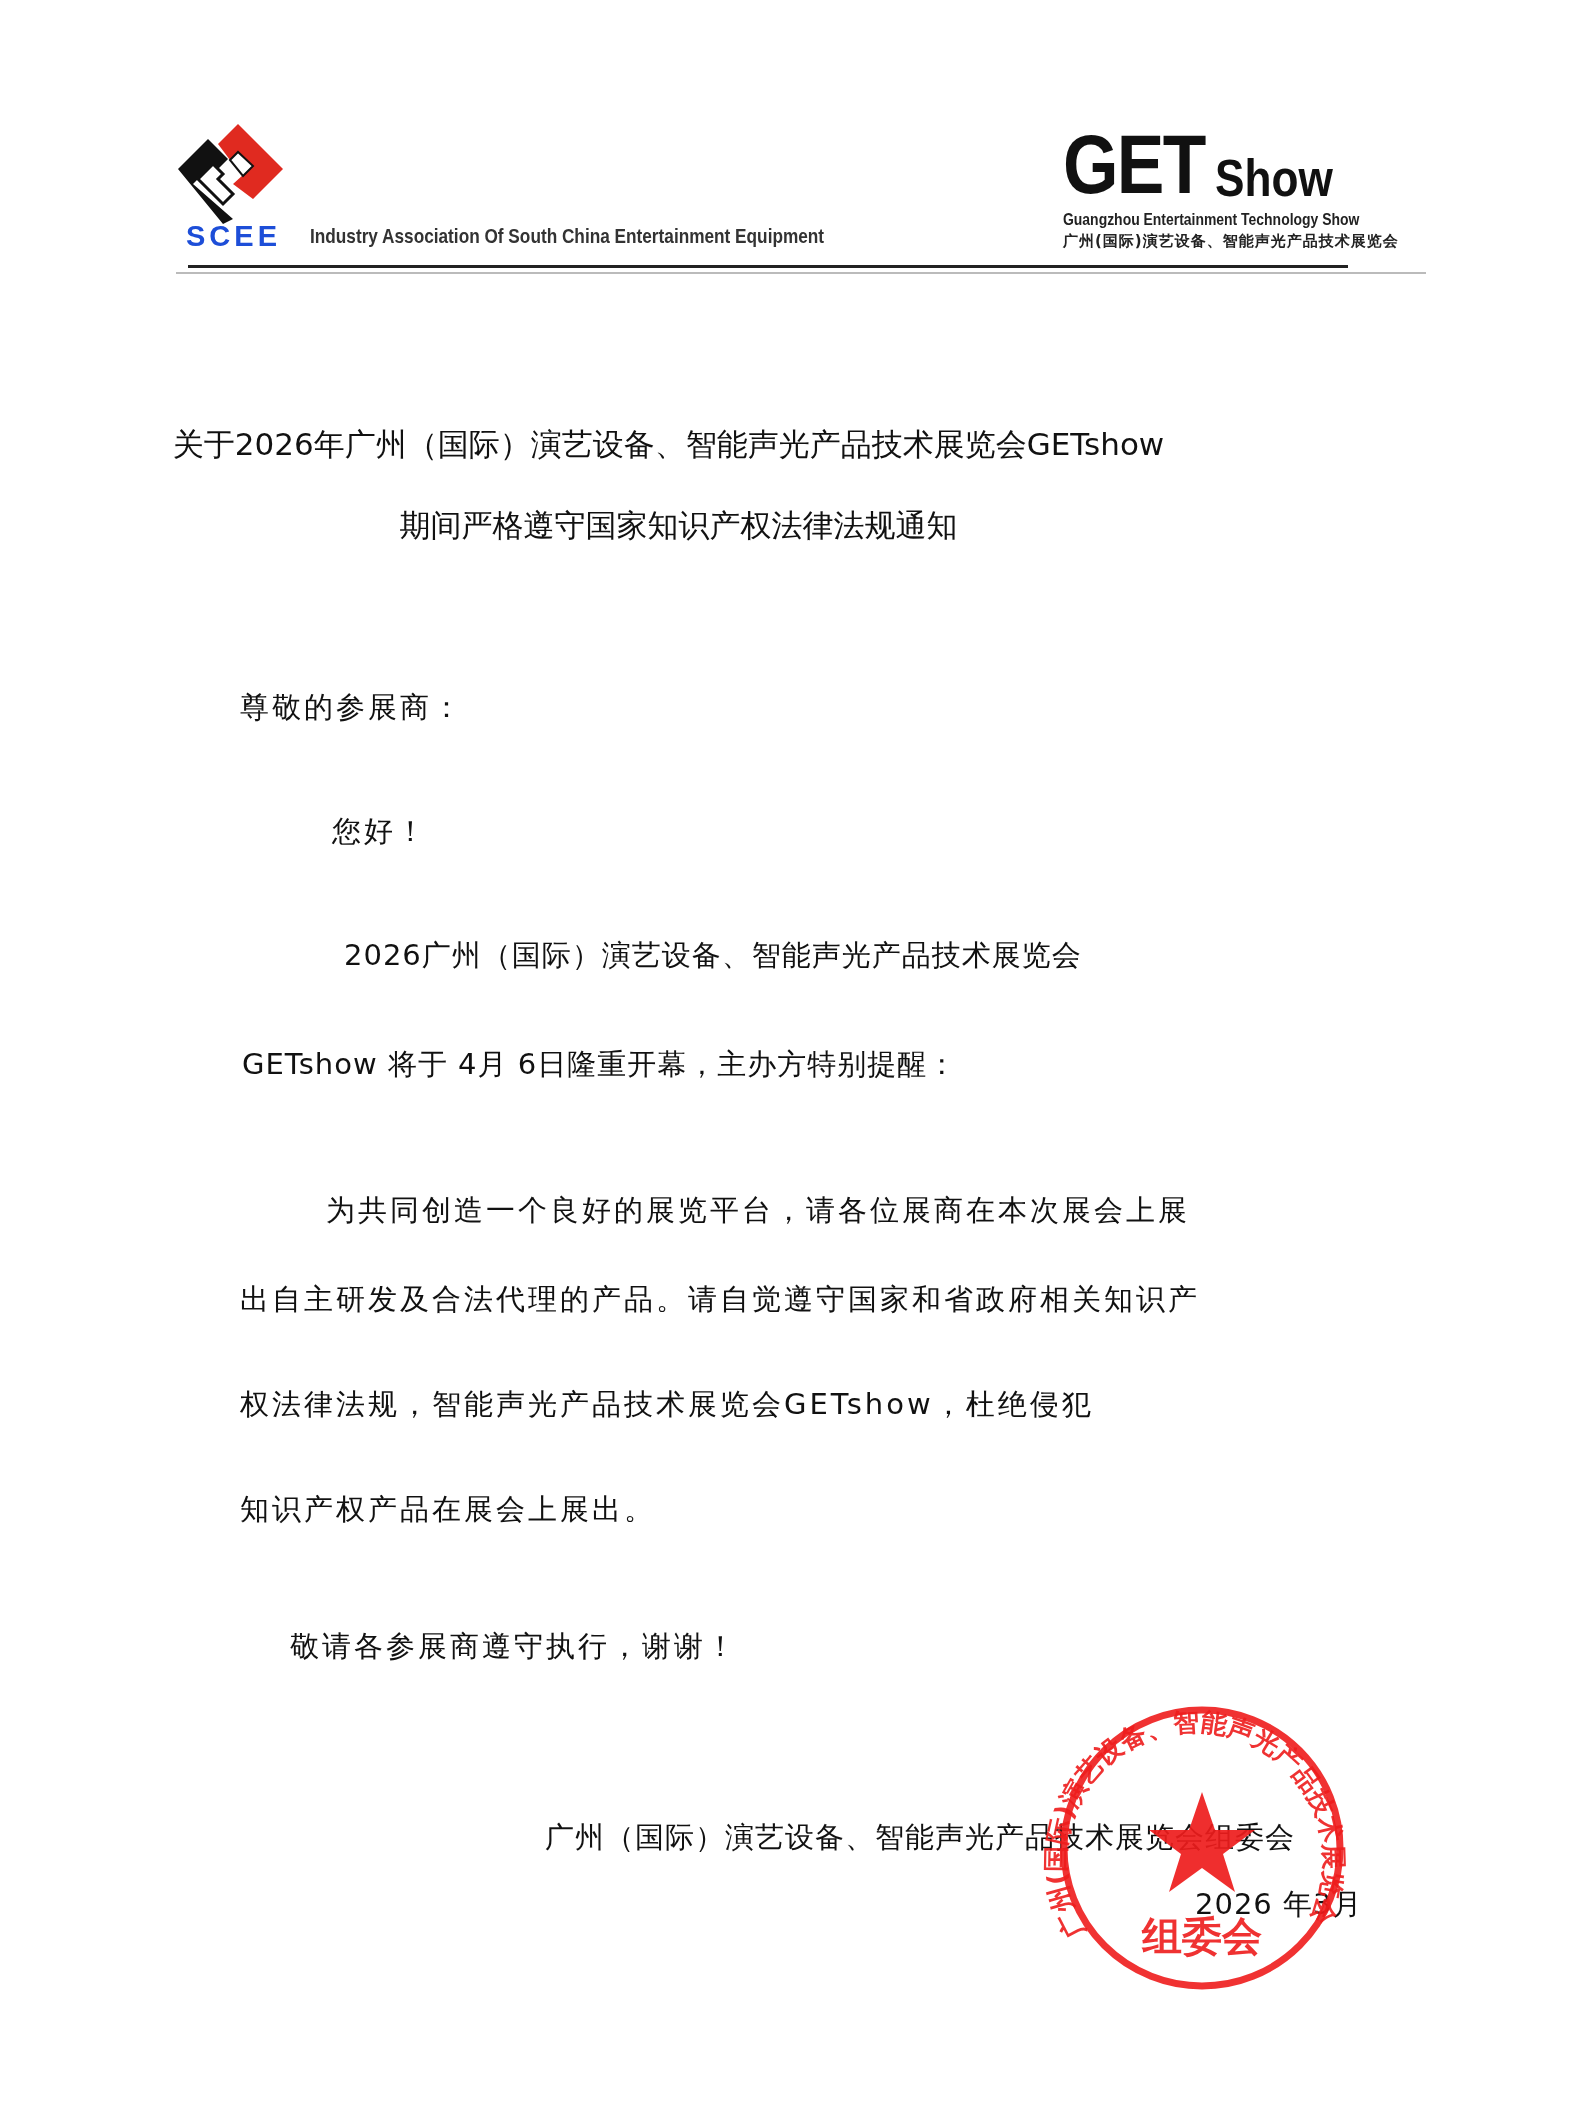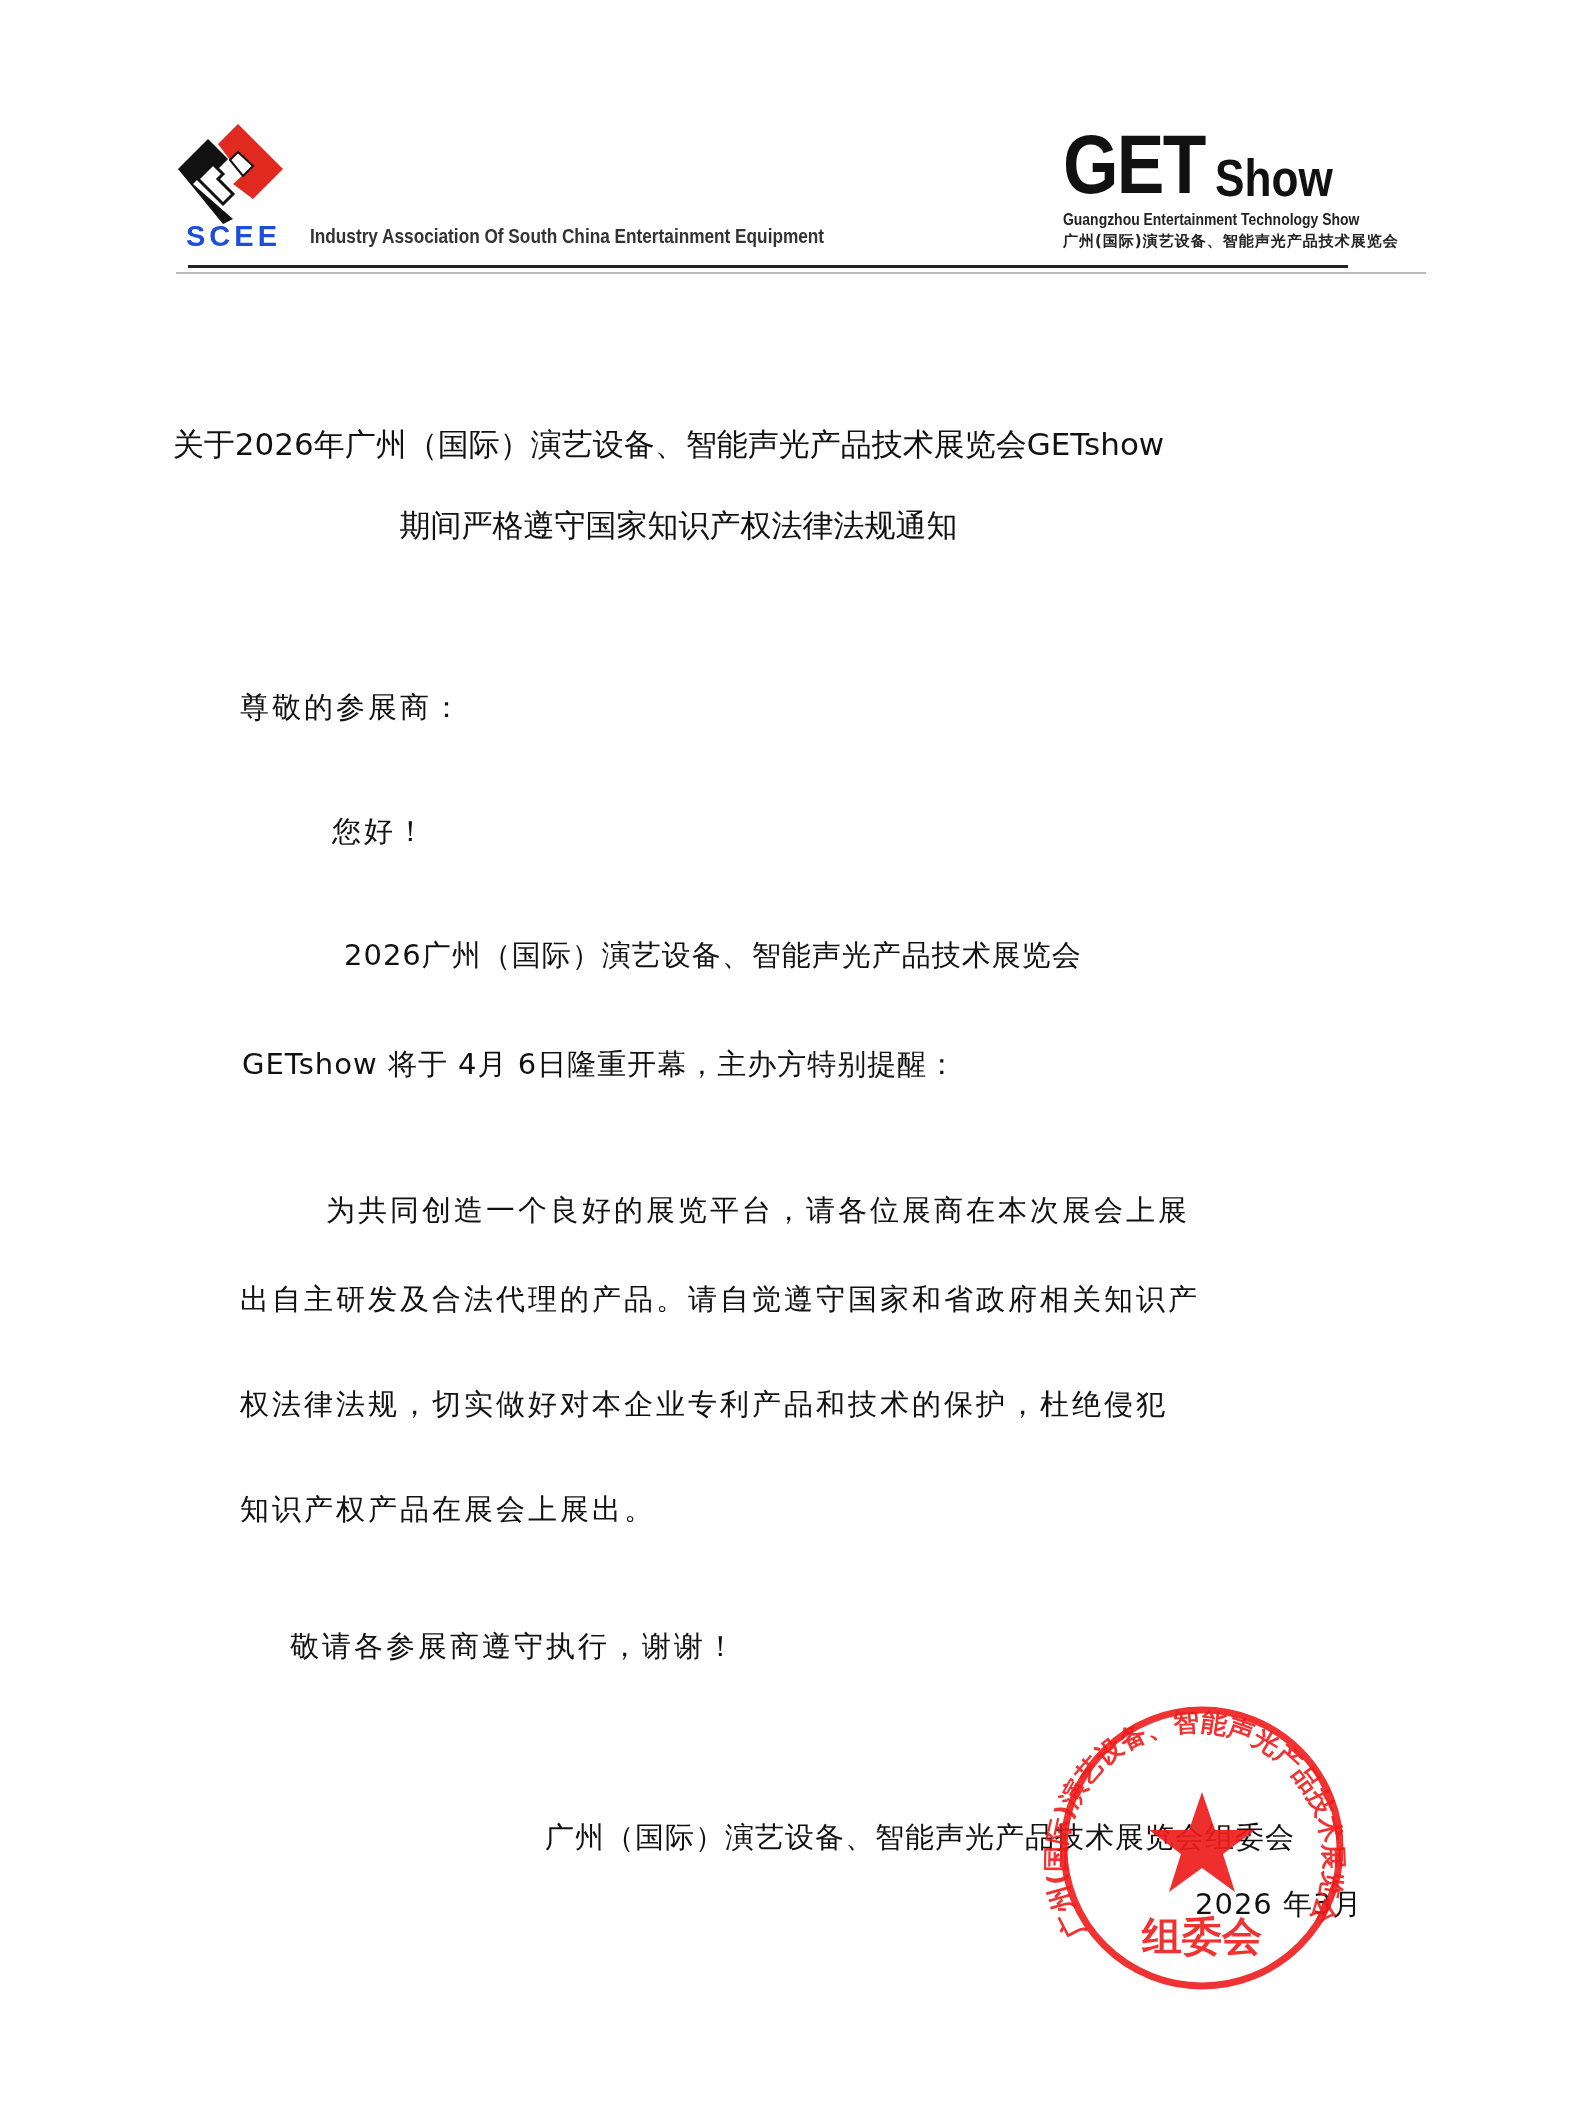--- a/index.html
+++ b/index.html
@@ -65,21 +65,21 @@
 
 <div class="title t1">关于2026年广州（国际）演艺设备、智能声光产品技术展览会GETshow</div>
 <div class="title t2">期间严格遵守国家知识产权法律法规通知</div>
 
 <div class="para" style="left:240px; top:688px;">尊敬的参展商：</div>
 <div class="para" style="left:332px; top:812px;">您好！</div>
 <div class="para" style="left:344px; top:936px; letter-spacing:1px;">2026广州（国际）演艺设备、智能声光产品技术展览会</div>
 <div class="para" style="left:242px; top:1045px; letter-spacing:1px;">GETshow 将于 4月 6日隆重开幕，主办方特别提醒：</div>
 <div class="para" style="left:326px; top:1175px;margin-top:16px;">为共同创造一个良好的展览平台，请各位展商在本次展会上展</div>
 <div class="para" style="left:240px; top:1280px;">出自主研发及合法代理的产品。请自觉遵守国家和省政府相关知识产</div>
-<div class="para" style="left:240px; top:1385px;">权法律法规，切实做好对本企业专利产品和技术的保护，杜绝侵犯</div>
+<div class="para" style="left:240px; top:1385px;">权法律法规，智能声光产品技术展览会GETshow，杜绝侵犯</div>
 <div class="para" style="left:240px; top:1490px;">知识产权产品在展会上展出。</div>
 <div class="para" style="left:290px; top:1627px;">敬请各参展商遵守执行，谢谢！</div>
 
 <div class="sign" style="left:545px; top:1818px;">广州（国际）演艺设备、智能声光产品技术展览会组委会</div>
 <div class="sign" style="left:1195px; top:1885px;">2026 年3月</div>
 
 <svg class="seal" viewBox="0 0 340 300">
   <defs>
     <path id="arc" d="M 70 250 A 130 130 0 1 1 275 230"></path>
   </defs>

